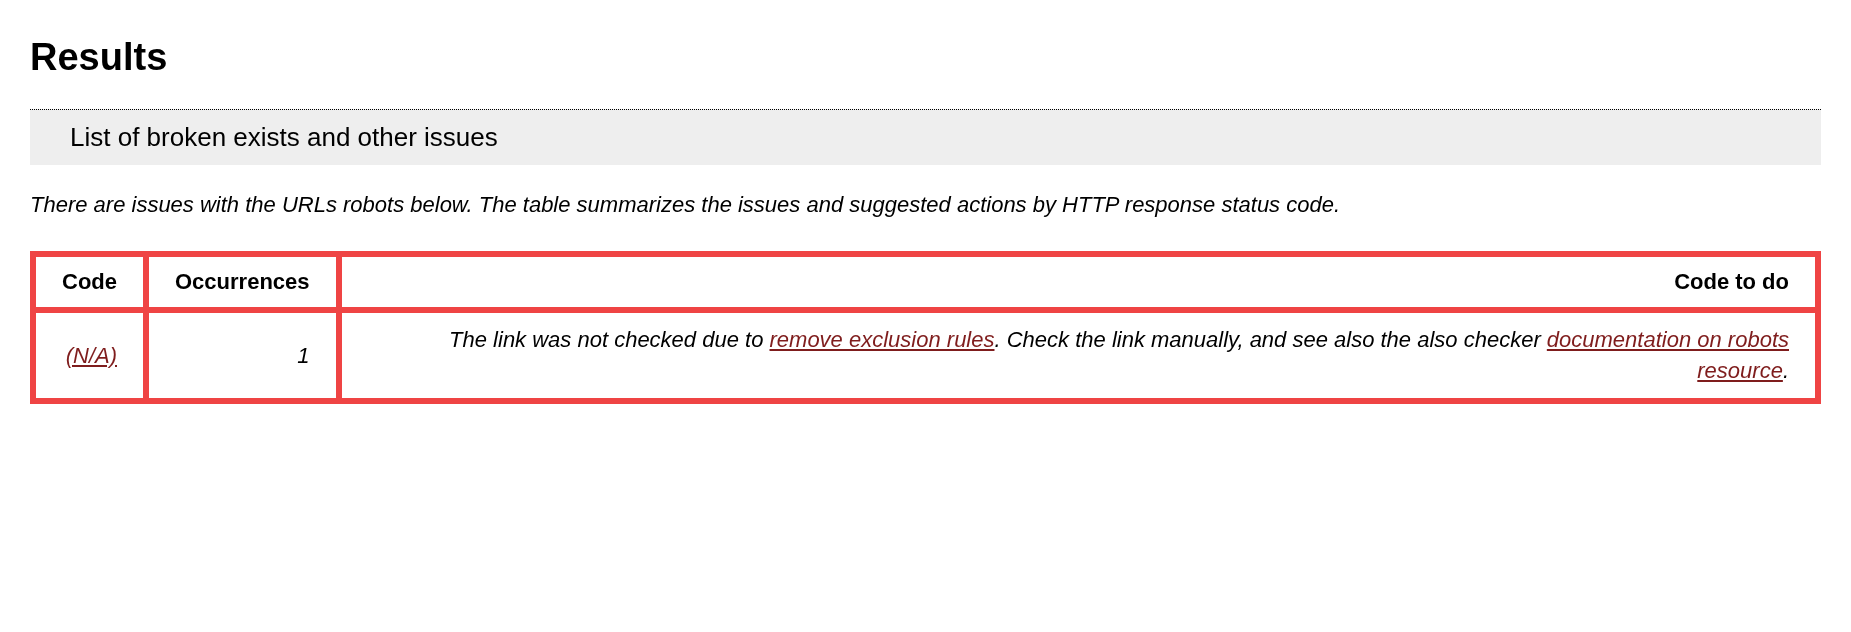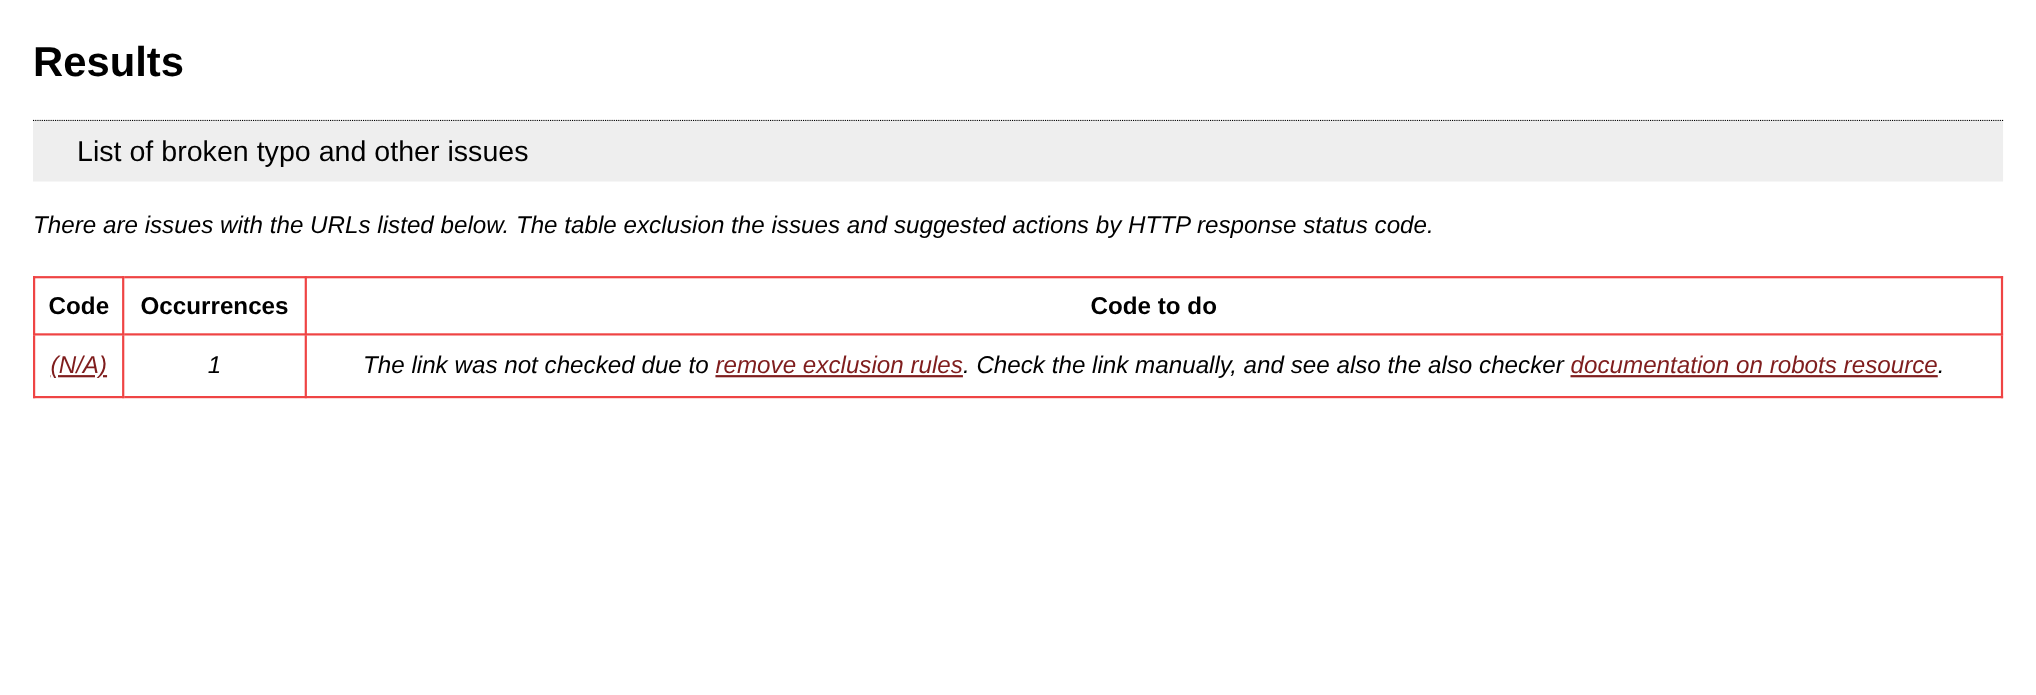--- a/index.html
+++ b/index.html
@@ -26,23 +26,23 @@
       font-style: italic;
       font-size: 22px;
       line-height: 1.4;
       margin-bottom: 30px;
     }
     table {
       border-collapse: collapse;
       width: 100%;
     }
     th, td {
-      border: 2px solid #ef4444;
-      padding: 12px 10px;
-      text-align: center;
+      border: 6px solid #ef4444;
+      padding: 12px 26px;
+      text-align: right;
       font-size: 22px;
       vertical-align: middle;
     }
     th {
       font-weight: bold;
     }
     td.whattodo {
       font-style: italic;
       line-height: 1.4;
     }
@@ -55,23 +55,23 @@
     }
     td.red-cell {
       color: #a00;
     }
   </style>
 </head>
 <body>
 
 <h2 class="results">Results</h2>
 
-<div class="section-header">List of broken typo and other issues</div>
+<div class="section-header">List of broken exists and other issues</div>
 
-<p class="intro">There are issues with the URLs listed below. The table exclusion the issues and suggested actions by HTTP response status code.</p>
+<p class="intro">There are issues with the URLs robots below. The table summarizes the issues and suggested actions by HTTP response status code.</p>
 
 <table>
   <thead>
     <tr>
       <th>Code</th>
       <th>Occurrences</th>
       <th>Code to do</th>
     </tr>
   </thead>
   <tbody>

